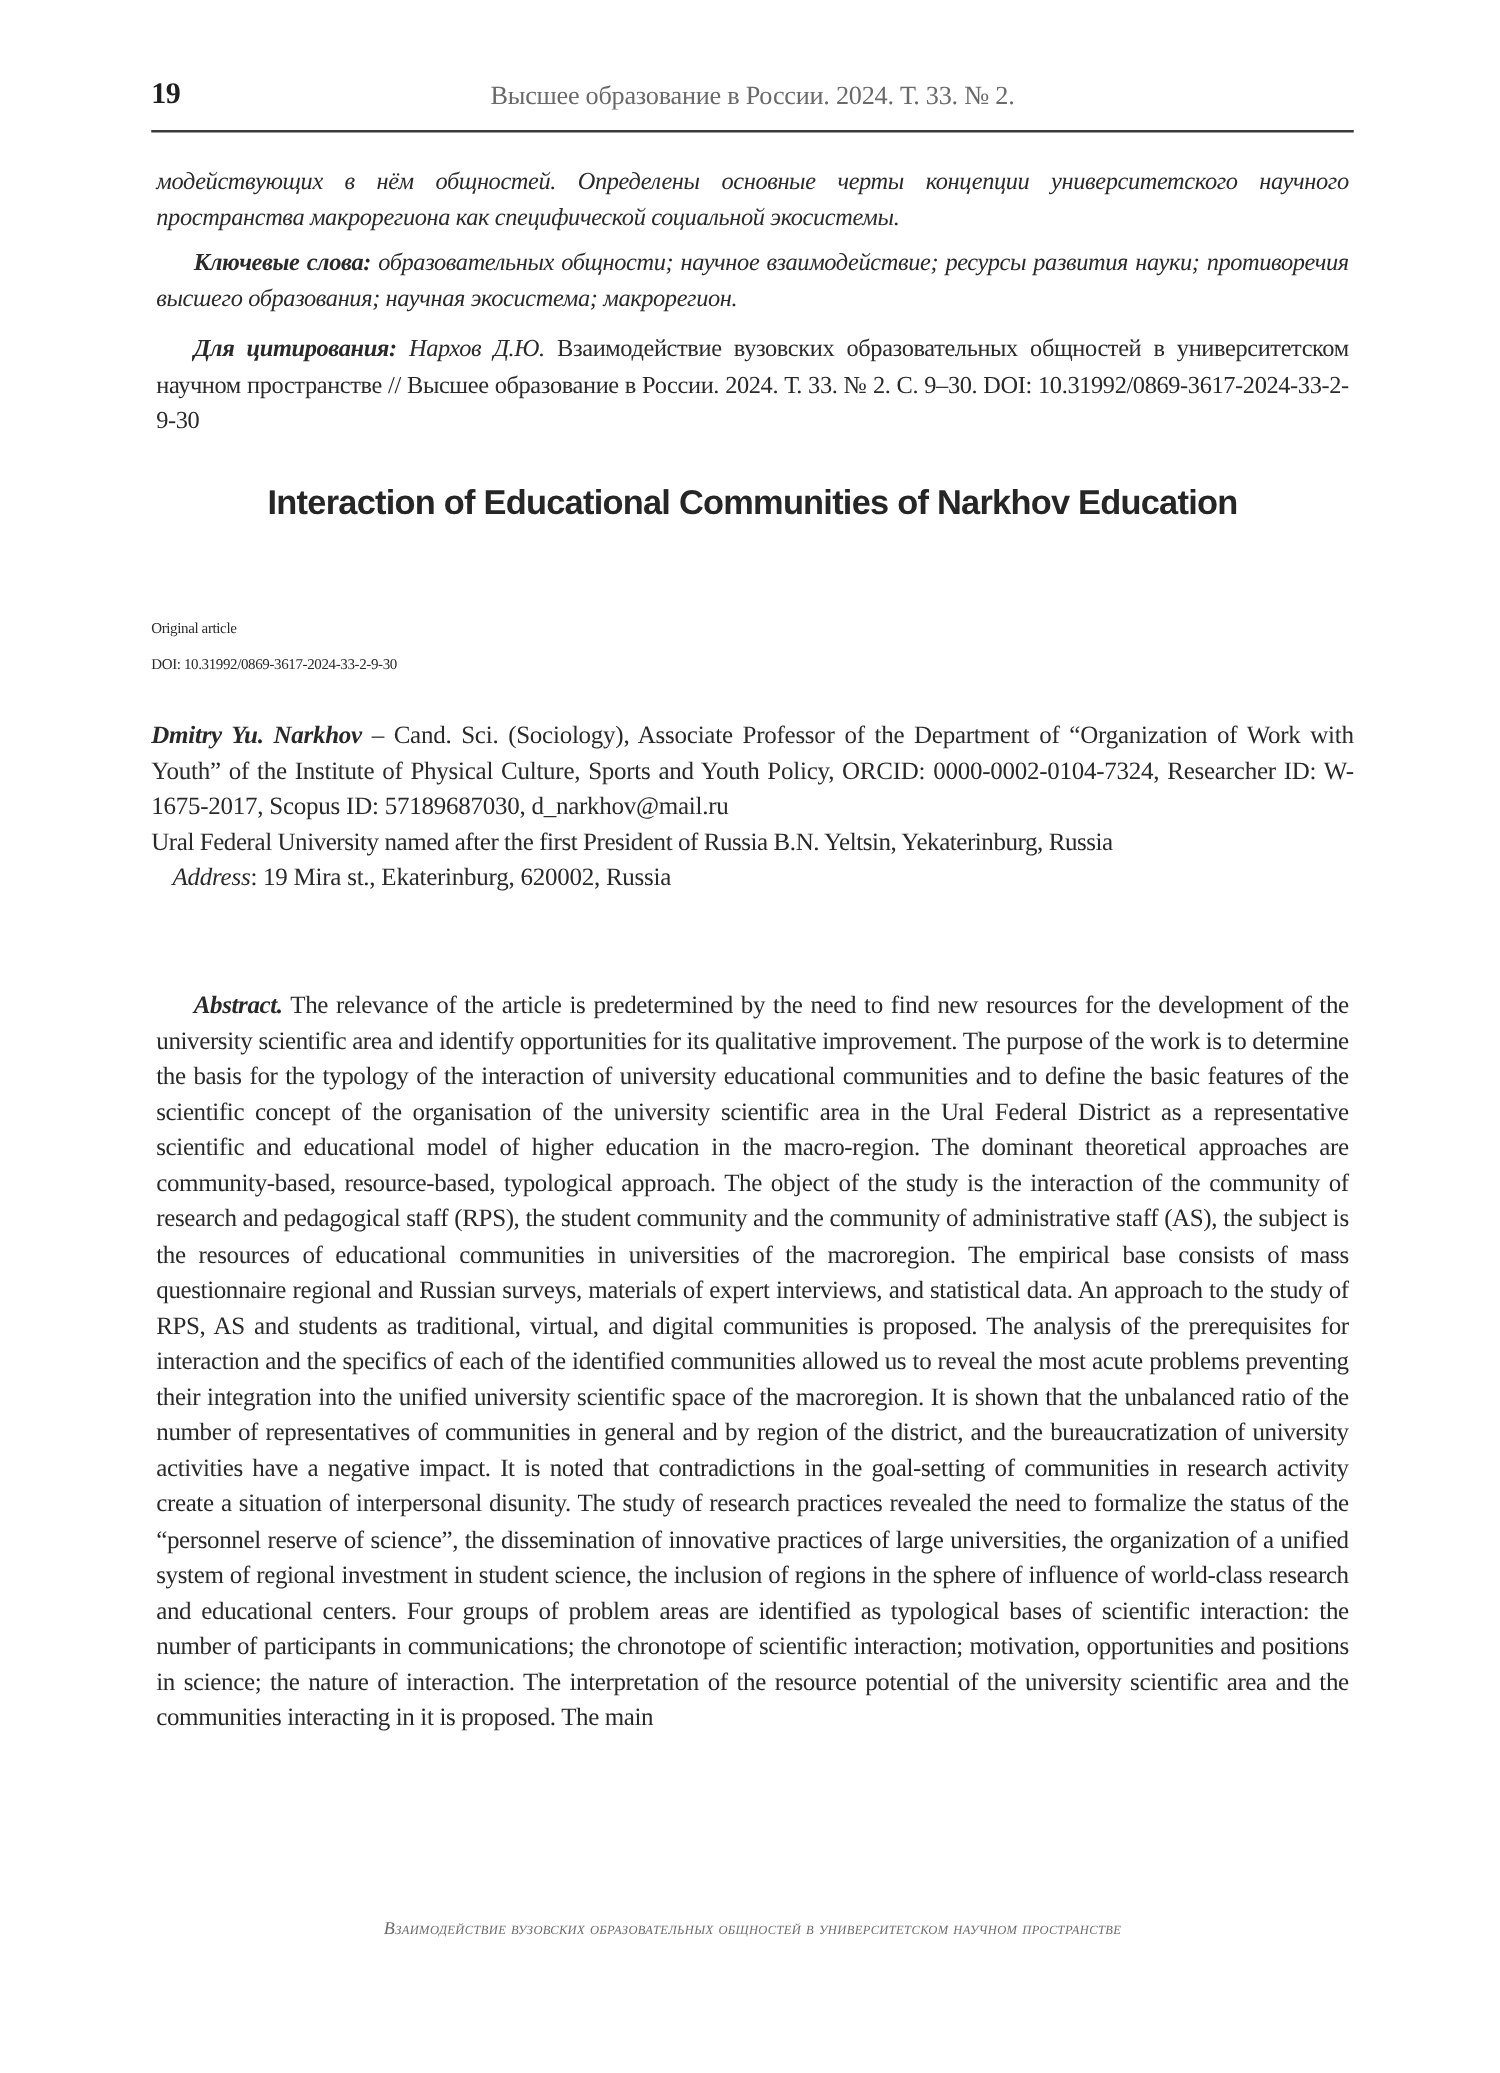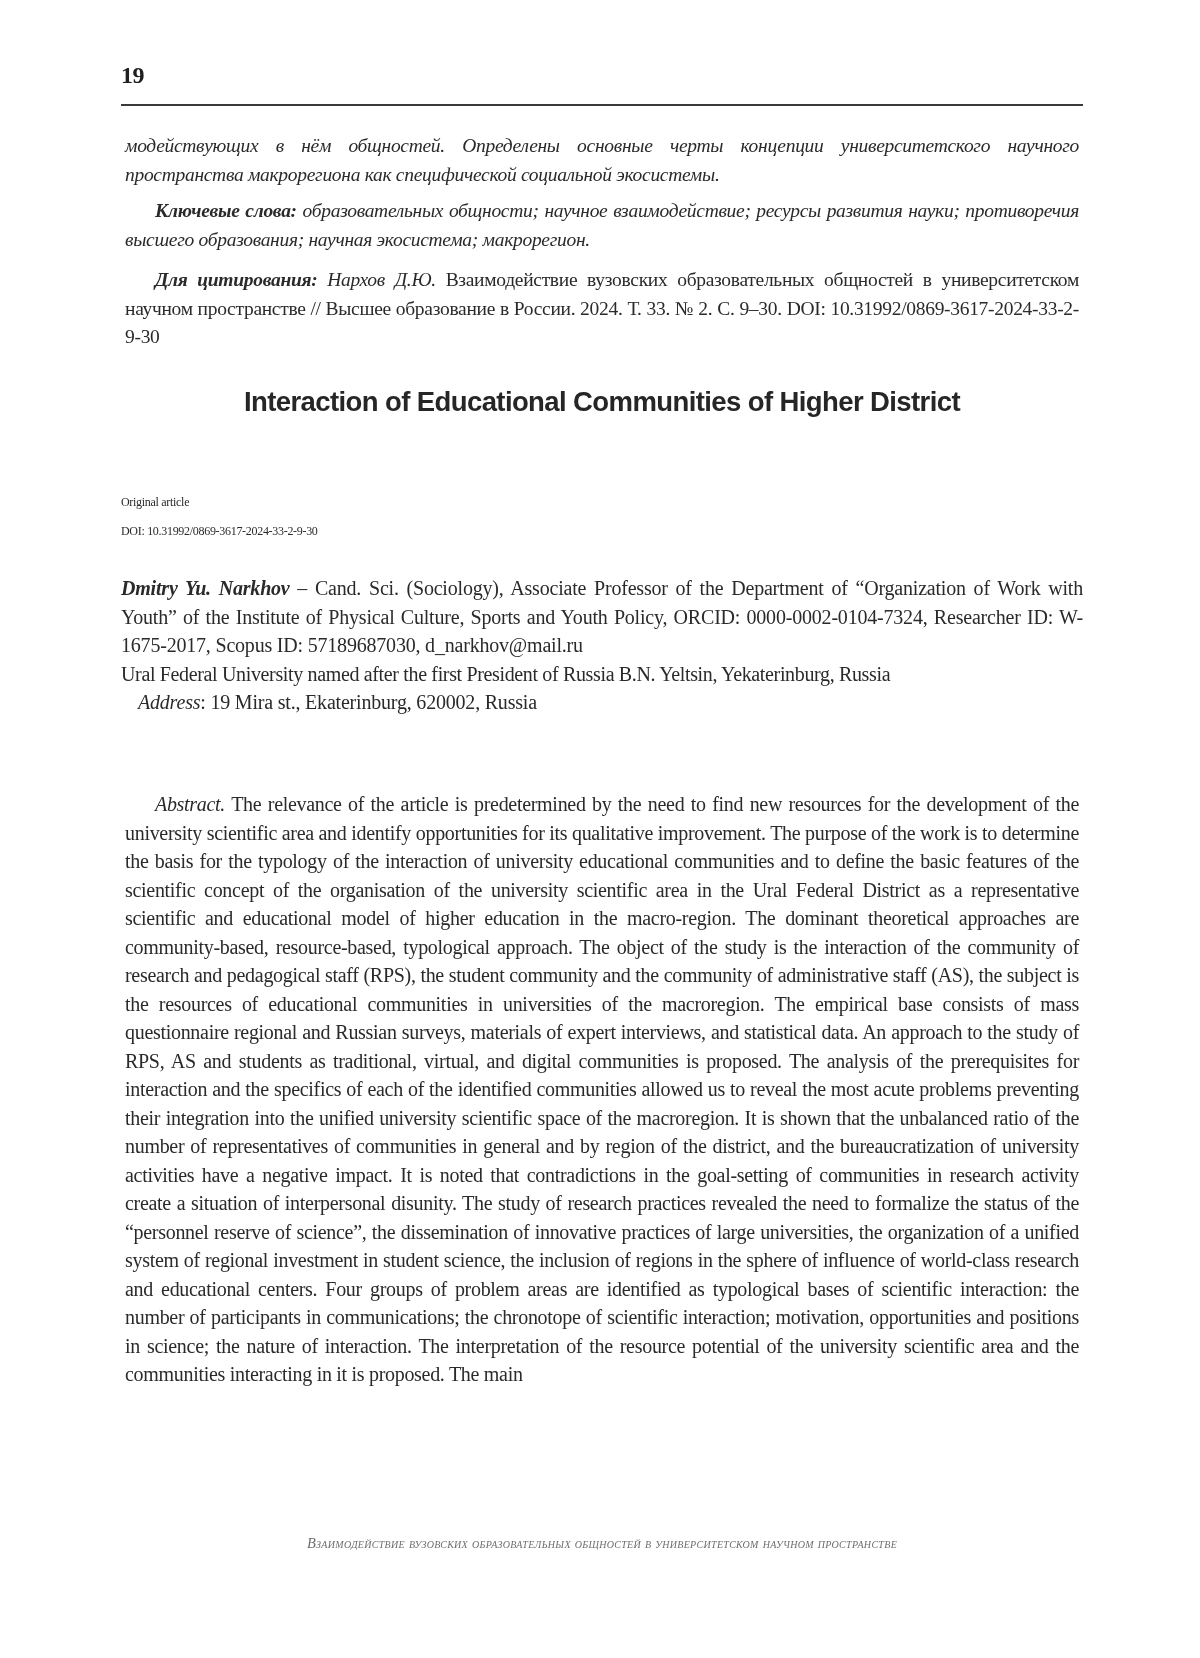--- a/index.html
+++ b/index.html
@@ -107,62 +107,63 @@
     letter-spacing: -0.2px;
   }
   .author .ital { font-style: italic; font-weight: bold; }
   .author .line { text-align: justify; }
   .affil { letter-spacing: -0.35px; }
   .abstract {
     top: 786px;
     font-size: 20px;
     letter-spacing: -0.3px;
   }
-  .abstract .ital { font-style: italic; font-weight: normal; }
+  .abstract .ital { font-style: italic; font-weight: bold; }
   .footer {
     position: absolute;
     left: 0;
     width: 962px;
     top: 1535px;
     text-align: center;
     font-size: 14.5px;
     font-style: italic;
     font-variant: small-caps;
     color: #6d6d6d;
     letter-spacing: 0.3px;
   }
 </style>
 </head>
 <body>
 
 <div class="page">
 
   <div class="header">
     <span class="page-number">19</span>
+    <div class="running-title">Высшее образование в России. 2024. Т. 33. № 2.</div>
   </div>
   <div class="header-rule"></div>
 
   <div class="block ru-abstract">
     <p>модействующих в нём общностей. Определены основные черты концепции университетского научного пространства макрорегиона как специфической социальной экосистемы.</p>
     <p class="indent gap">
       <span class="label-bold">Ключевые слова:</span>
       <span>образовательных общности; научное взаимодействие; ресурсы развития науки; противоречия высшего образования; научная экосистема; макрорегион.</span>
     </p>
   </div>
 
   <div class="block citation">
     <p class="indent">
       <span class="label-bold">Для цитирования:</span>
       <span class="ital">Нархов Д.Ю.</span>
       <span>Взаимодействие вузовских образовательных общностей в университетском научном пространстве // Высшее образование в России. 2024. Т. 33. № 2. С. 9–30. DOI: 10.31992/0869-3617-2024-33-2-9-30</span>
     </p>
   </div>
 
   <div class="en-title">
-    <div>Interaction of Educational Communities of Higher District</div>
+    <div>Interaction of Educational Communities of Narkhov Education</div>
   </div>
 
   <div class="block meta">
     <div>Original article</div>
     <div>DOI: 10.31992/0869-3617-2024-33-2-9-30</div>
   </div>
 
   <div class="block author">
     <div class="line">
       <span class="ital">Dmitry Yu. Narkhov</span><span> – Cand. Sci. (Sociology), Associate Professor of the Department of “Organization of Work with Youth” of the Institute of Physical Culture, Sports and Youth Policy, ORCID: 0000-0002-0104-7324, Researcher ID: W-1675-2017, Scopus ID: 57189687030, d_narkhov@mail.ru</span>

